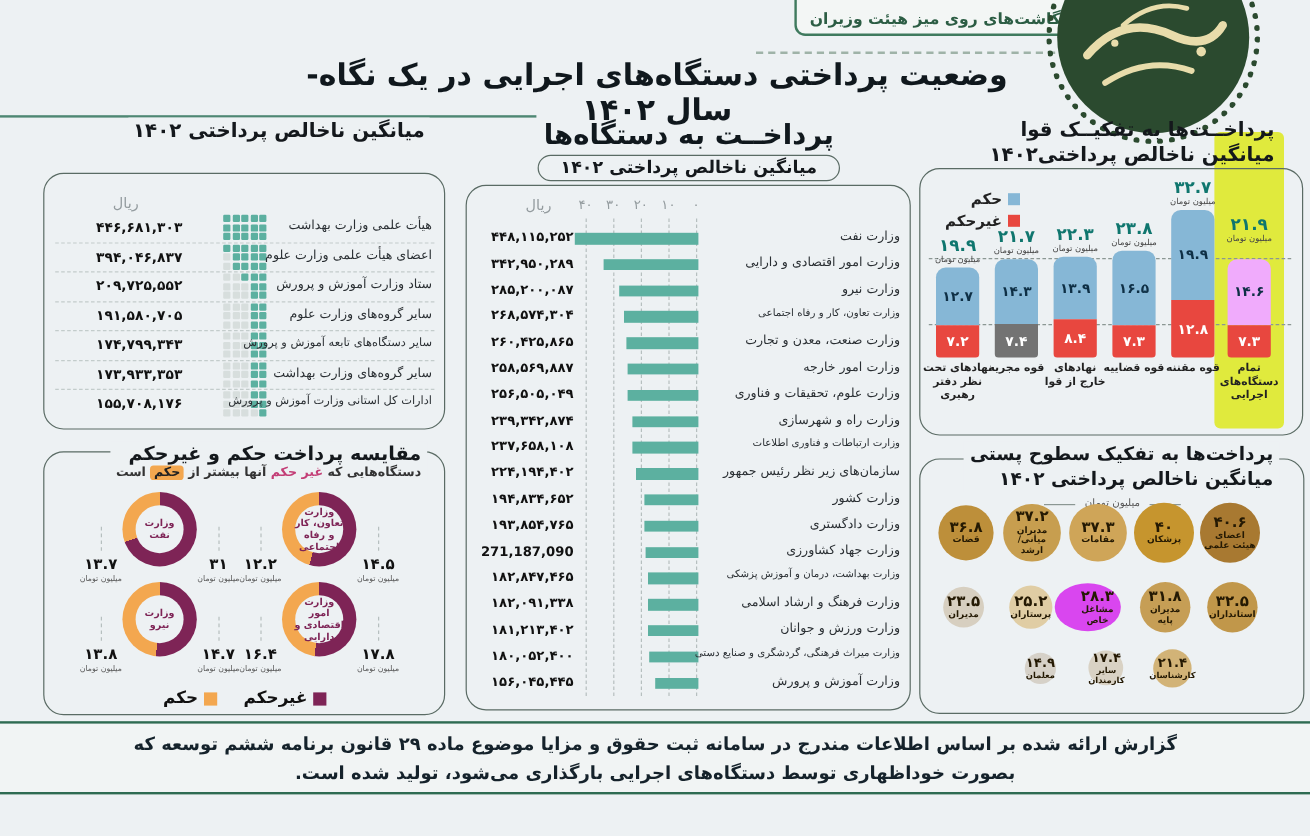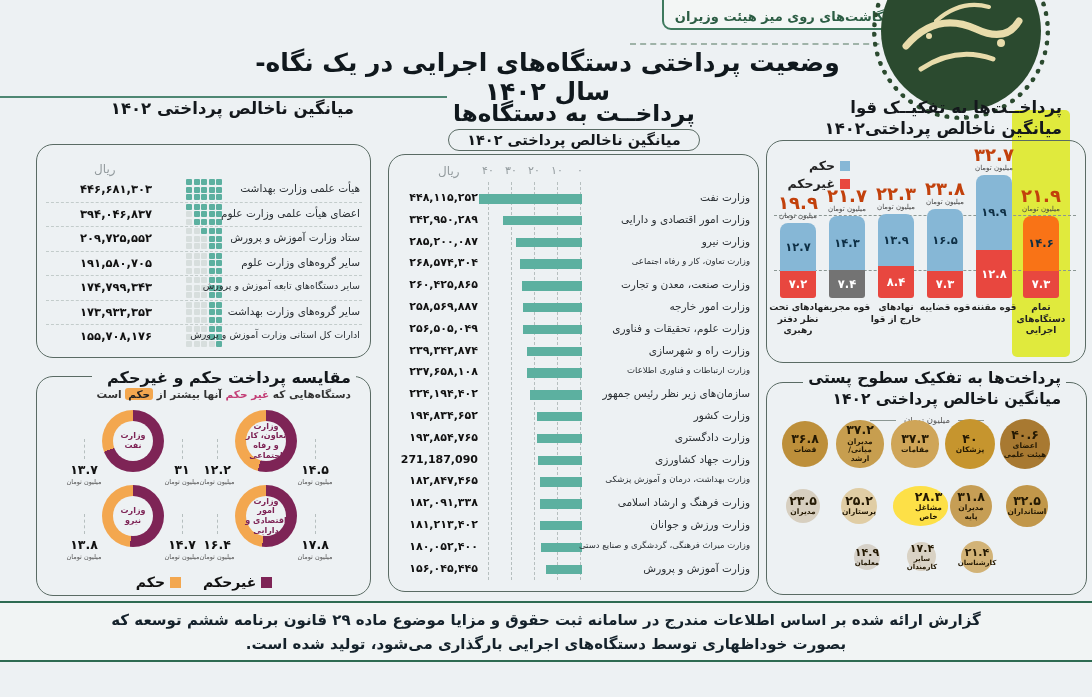--- a/index.html
+++ b/index.html
@@ -25,21 +25,21 @@
   .qova .p-border{left:0;top:40px;width:318px;height:221px;}
   .y-strip{position:absolute;left:246px;top:10px;width:58px;height:247px;background:#e0ea3d;border-radius:5px;z-index:0;}
   .q-title{position:absolute;top:-2px;right:26px;text-align:right;z-index:3;font-weight:bold;font-size:16.5px;line-height:1.25;color:#14181c;}
   .q-legend{position:absolute;top:58px;right:238px;z-index:3;display:flex;flex-direction:column;gap:3px;}
   .q-legend .li{display:flex;align-items:center;gap:5px;font-size:12.5px;font-weight:bold;color:#222;}
   .q-legend .sq{width:10px;height:10px;display:inline-block;}
   .q-chart{position:absolute;left:8px;top:30px;width:302px;height:232px;z-index:2;}
   .q-grid{position:absolute;left:0;right:0;border-top:1.5px dashed #8b9793;z-index:0;}
   .q-col{position:absolute;bottom:64px;width:52px;display:flex;flex-direction:column;align-items:center;justify-content:flex-end;z-index:1;}
   .q-total{text-align:center;line-height:1;margin-bottom:3px;}
-  .q-total b{font-size:18px;color:#c2410c;}
+  .q-total b{font-size:14px;color:#0f766e;}
   .q-total span{display:block;font-size:7px;color:#444;margin-top:1px;}
   .q-seg{width:36px;display:flex;align-items:center;justify-content:center;font-weight:bold;font-size:11.5px;}
   .q-seg.blue{border-radius:8px 8px 0 0;color:#0e2f45;}
   .q-seg.red{border-radius:0 0 3px 3px;color:#fff;}
   .q-name{position:absolute;top:172px;width:58px;text-align:center;font-size:9px;font-weight:bold;color:#222;line-height:1.3;z-index:1;}
   
   .agency{left:388px;top:100px;width:372px;height:492px;}
   .agency .p-border{left:0;top:54px;width:369px;height:436px;}
   .a-title{position:absolute;top:0;left:0;right:0;text-align:center;font-size:23px;font-weight:bold;color:#10181d;}
   .a-subtab{position:absolute;top:29px;left:0;right:0;text-align:center;z-index:2;}
@@ -180,21 +180,21 @@
         </div>
         <div class="q-name" style="left: 142px;">قوه قضاییه</div>
         <div class="q-col" style="left: 194px;">
           <div class="q-total"><b>۳۲.۷</b><span>میلیون تومان</span></div>
           <div class="q-seg blue" style="background: rgb(134, 183, 214); height: 74.824px;">۱۹.۹</div>
           <div class="q-seg red" style="background: rgb(232, 71, 63); height: 48.128px;">۱۲.۸</div>
         </div>
         <div class="q-name" style="left: 191px;">قوه مقننه</div>
         <div class="q-col" style="left: 241px;">
           <div class="q-total"><b>۲۱.۹</b><span>میلیون تومان</span></div>
-          <div class="q-seg blue" style="background: #f97316; height: 54.896px;">۱۴.۶</div>
+          <div class="q-seg blue" style="background: #f0abfc; height: 54.896px; margin-top: 10px;">۱۴.۶</div>
           <div class="q-seg red" style="background: rgb(232, 71, 63); height: 27.448px;">۷.۳</div>
         </div>
         <div class="q-name" style="left: 238px;">تمام دستگاه‌های اجرایی</div>
       </div>
   </section>
 
   <section class="panel agency">
     <div class="a-title">پرداخــت به دستگاه‌ها</div>
     <div class="a-subtab">
       <span>میانگین ناخالص پرداختی ۱۴۰۲</span>
@@ -547,21 +547,21 @@
           <span>قضات</span>
         </div>
         <div class="bubble" style="left: 239.55px; top: 116.55px; width: 42.9px; height: 42.9px; background: rgb(193, 151, 74);">
           <b>۳۲.۵</b>
           <span>استانداران</span>
         </div>
         <div class="bubble" style="left: 183.872px; top: 116.872px; width: 42.256px; height: 42.256px; background: rgb(198, 158, 85);">
           <b>۳۱.۸</b>
           <span>مدیران پایه</span>
         </div>
-        <div class="bubble" style="left: 127px; top: 118.482px; width: 39.036px; height: 39.036px; background: #fde047; padding-left: 16px;">
+        <div class="bubble" style="left: 113px; top: 118.482px; width: 39.036px; height: 39.036px; background: #d946ef; padding-left: 16px;">
           <b>۲۸.۳</b>
           <span>مشاغل خاص</span>
         </div>
         <div class="bubble" style="left: 74.908px; top: 119.908px; width: 36.184px; height: 36.184px; background: rgb(224, 205, 164);">
           <b>۲۵.۲</b>
           <span>پرستاران</span>
         </div>
         <div class="bubble" style="left: 19.69px; top: 120.69px; width: 34.62px; height: 34.62px; background: rgb(215, 207, 192);">
           <b>۲۳.۵</b>
           <span>مدیران</span>

